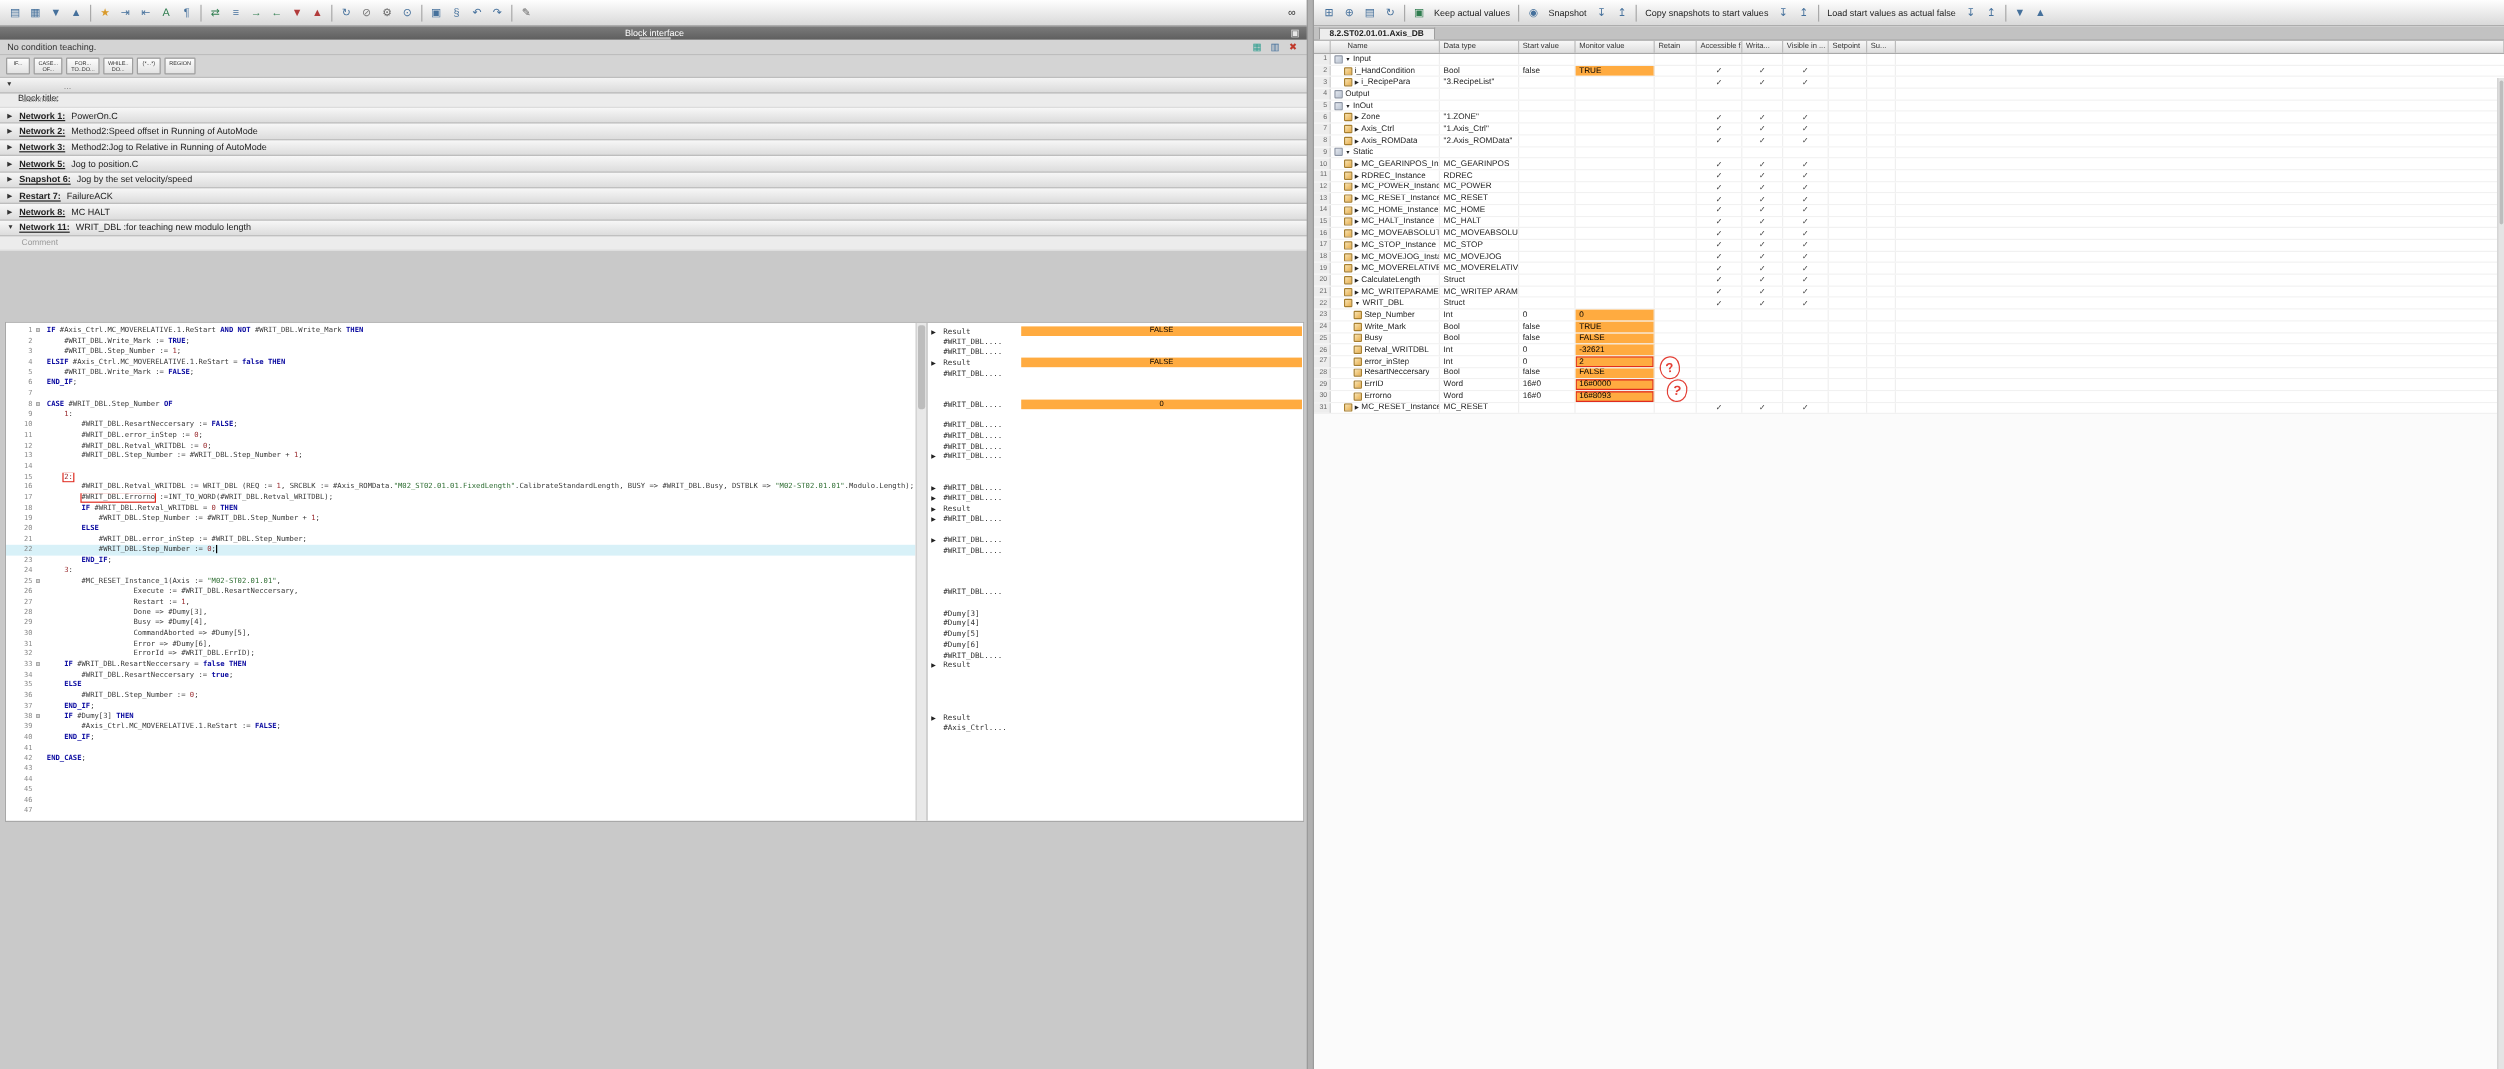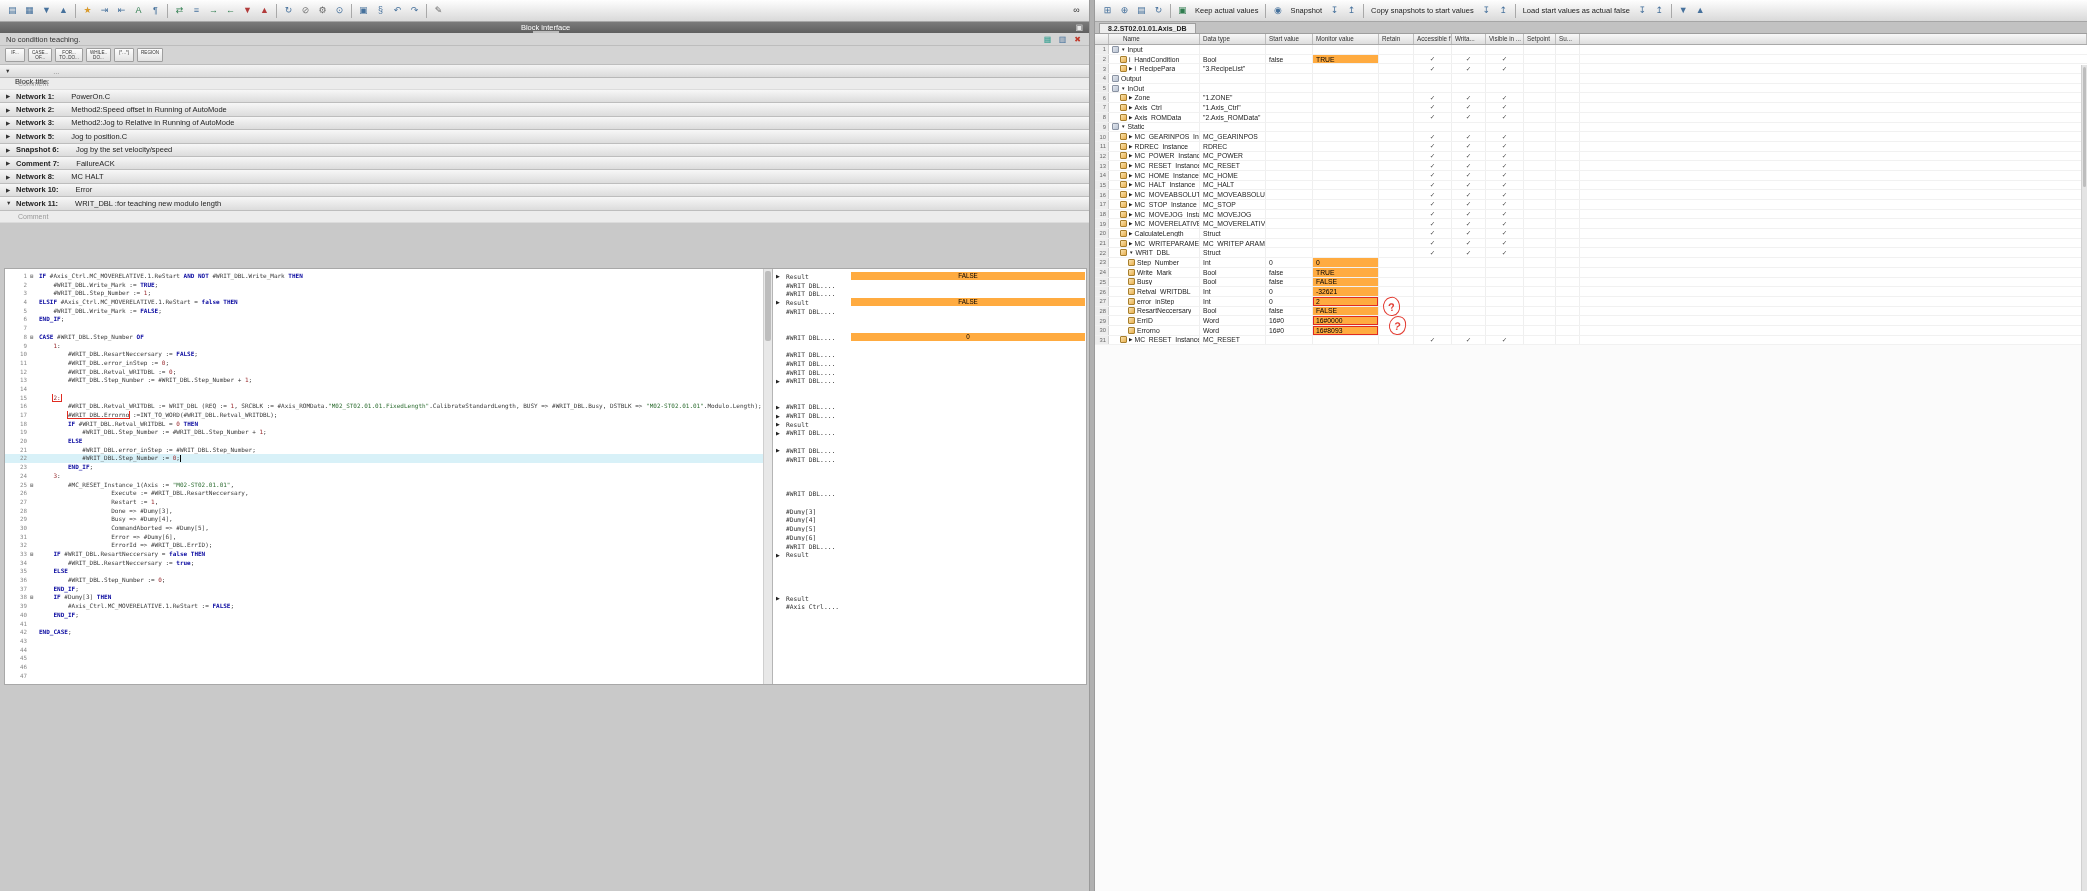--- a/index.html
+++ b/index.html
@@ -30,21 +30,21 @@
         font-size:4.6px;line-height:5.4px;text-align:center;color:#333;cursor:default;}
   .btitle-row{height:12px;display:flex;align-items:center;padding:0 5px;
               background:linear-gradient(#f4f4f4,#dadada);border-bottom:1px solid #b8b8b8;}
   .bt-arrow{font-size:5.5px;color:#333;width:10px;}
   .bt-label{font-weight:normal;font-size:7.5px;color:#222;margin-right:4px;margin-top:20px;}
   .bt-dots{font-size:7.5px;color:#888;}
   .comment-row{height:11px;display:flex;align-items:center;padding-left:18px;font-size:7px;color:#999;background:#ececec;border-bottom:1px solid #dcdcdc;}
   .net-row{height:13.4px;box-sizing:border-box;display:flex;align-items:center;padding-left:6px;
            background:linear-gradient(#f7f7f7,#dcdcdc);border-bottom:1px solid #bdbdbd;cursor:default;}
   .net-arrow{font-size:5.5px;color:#333;width:10px;flex:none;}
-  .net-label{font-weight:bold;font-size:7.5px;color:#222;margin-right:17px;white-space:nowrap;}
+  .net-label{font-weight:bold;font-size:7.5px;color:#222;margin-right:5px;white-space:nowrap;text-decoration:underline;}
   .net-title{font-size:7.5px;color:#222;white-space:nowrap;}
 
   
   .editor{position:absolute;left:4px;top:246px;width:1083px;height:417px;background:#fff;
           border:1px solid #a8a8a8;box-sizing:border-box;overflow:hidden;}
   .code-area{position:absolute;left:0;top:0;width:758px;height:100%;padding-top:3px;overflow:hidden;}
   .code-row{display:flex;height:8.7px;line-height:8.7px;font-family:"DejaVu Sans Mono",monospace;
             font-size:6px;white-space:pre;}
   .code-row.hl{background:#d8f1f8;}
   .gut{width:22px;text-align:right;color:#888;padding-right:3px;flex:none;font-size:5.8px;}
@@ -226,32 +226,27 @@
         <span class="net-label">Network 5:</span>
         <span class="net-title">Jog to position.C</span>
       </div>
       <div class="net-row">
         <span class="net-arrow">▶</span>
         <span class="net-label">Snapshot 6:</span>
         <span class="net-title">Jog by the set velocity/speed</span>
       </div>
       <div class="net-row">
         <span class="net-arrow">▶</span>
-        <span class="net-label">Comment 7:</span>
+        <span class="net-label">Restart 7:</span>
         <span class="net-title">FailureACK</span>
       </div>
       <div class="net-row">
         <span class="net-arrow">▶</span>
         <span class="net-label">Network 8:</span>
         <span class="net-title">MC HALT</span>
-      </div>
-      <div class="net-row">
-        <span class="net-arrow">▶</span>
-        <span class="net-label">Network 10:</span>
-        <span class="net-title">Error</span>
       </div>
       <div class="net-row">
         <span class="net-arrow">▼</span>
         <span class="net-label">Network 11:</span>
         <span class="net-title">WRIT_DBL :for teaching new modulo length</span>
       </div>
     </div>
   <div class="comment-row">Comment</div>
   <div class="editor">
     <div class="code-area">

